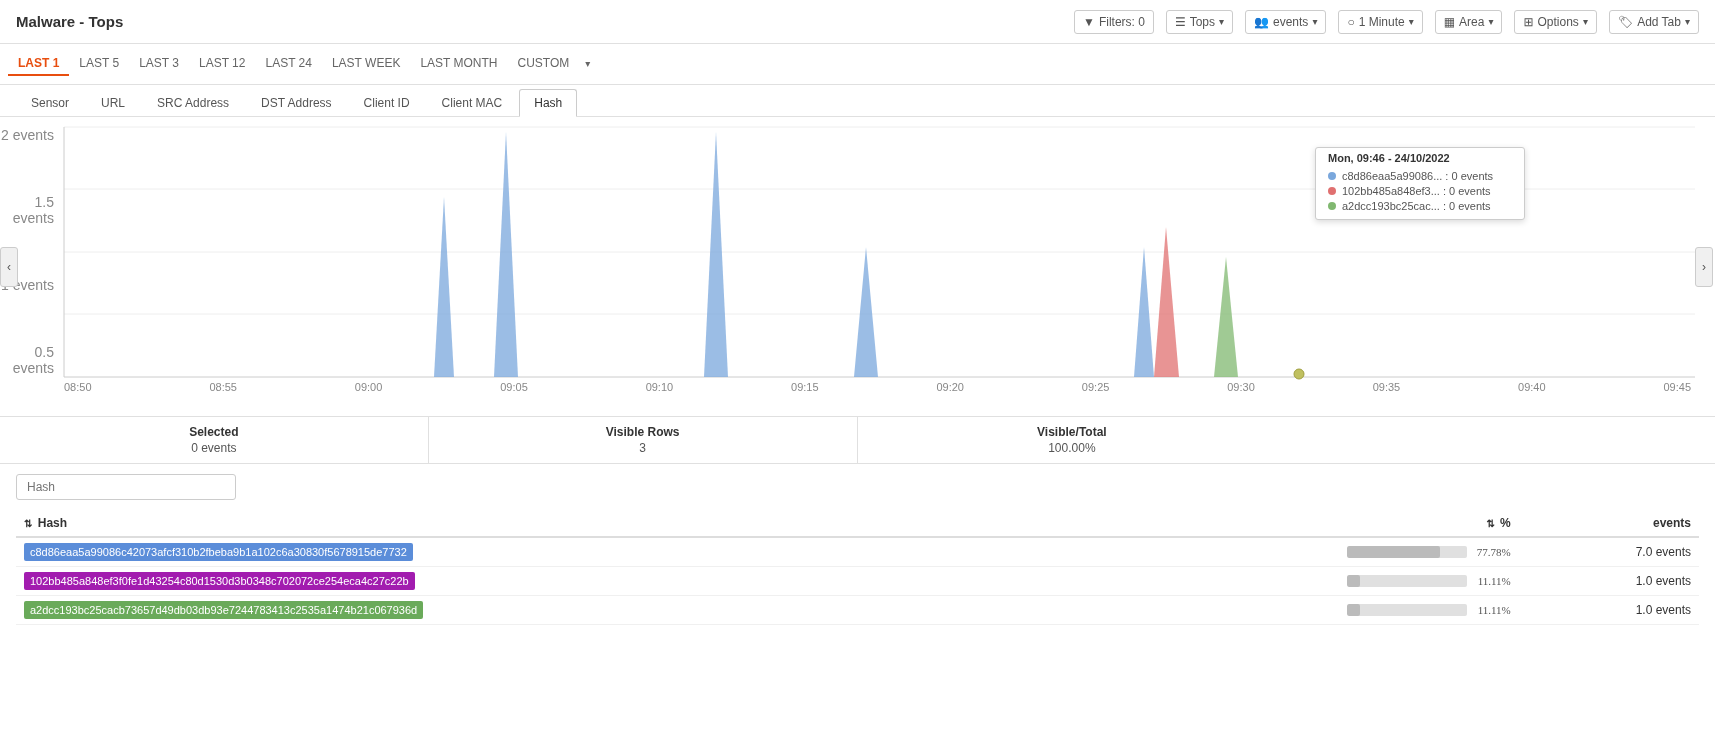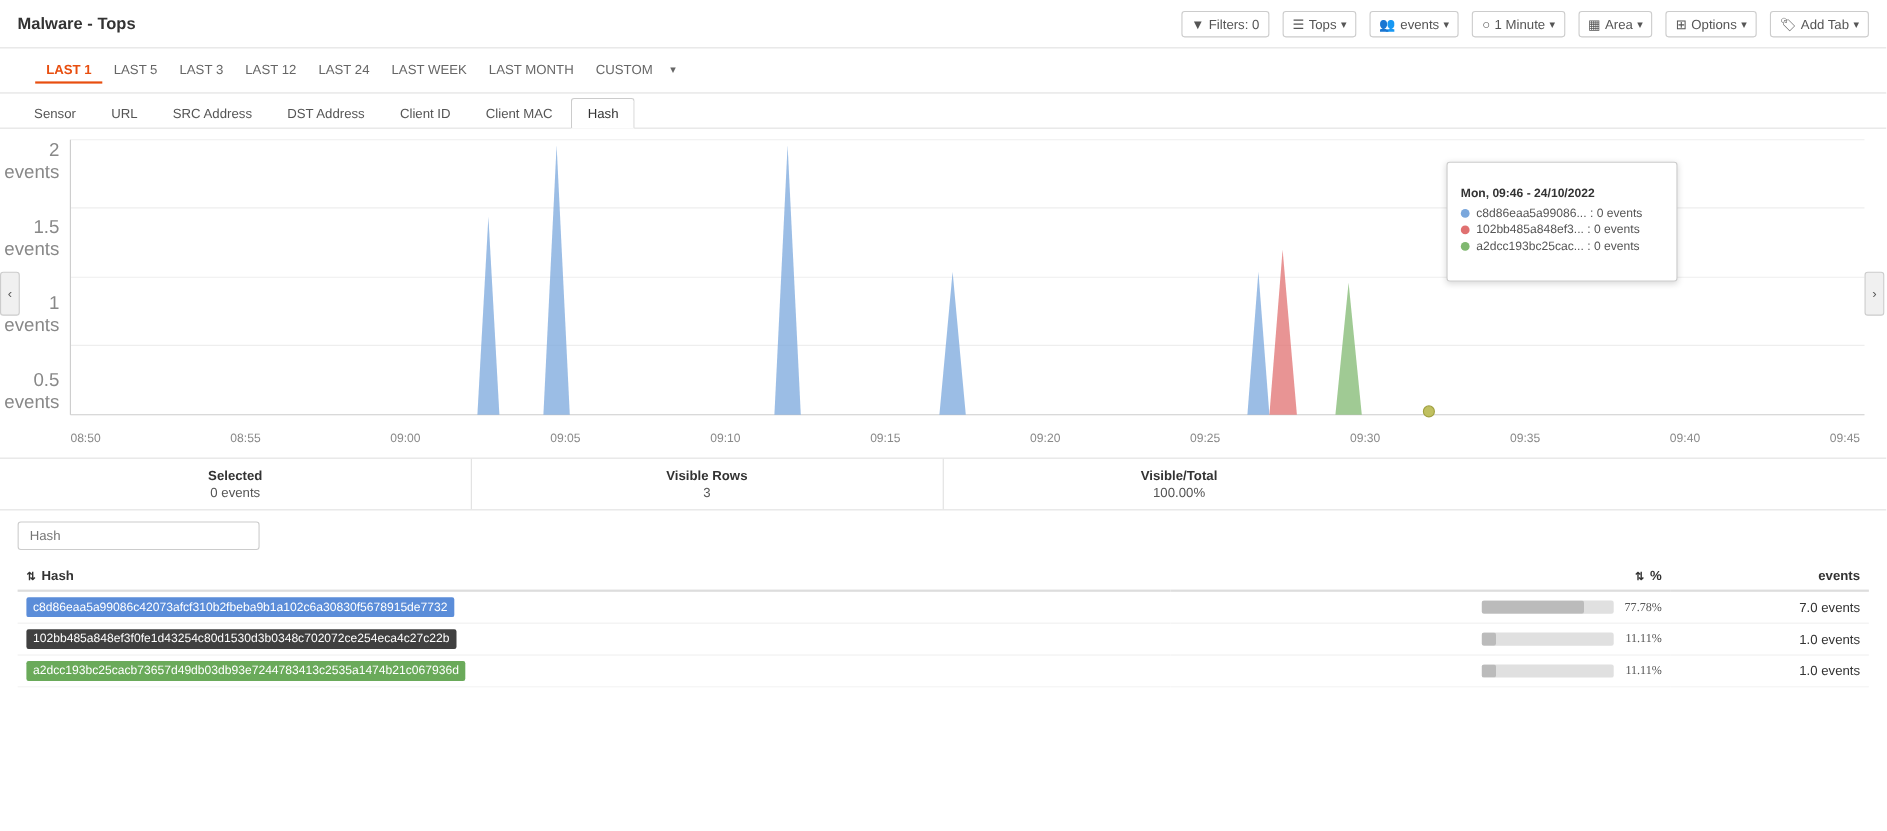--- a/index.html
+++ b/index.html
@@ -6,44 +6,44 @@
     body { font-family: -apple-system, BlinkMacSystemFont, 'Segoe UI', Arial, sans-serif; font-size: 13px; color: #333; background: #fff; }
     
     
     .header { display: flex; align-items: center; justify-content: space-between; padding: 0 16px; height: 44px; border-bottom: 1px solid #e0e0e0; background: #fff; }
     .header-title { font-size: 15px; font-weight: 600; color: #333; }
     .header-controls { display: flex; align-items: center; gap: 12px; }
     .header-btn { display: flex; align-items: center; gap: 4px; font-size: 12px; color: #555; cursor: pointer; padding: 4px 8px; border: 1px solid #ccc; border-radius: 3px; background: #fff; }
     .header-btn .chevron { font-size: 10px; }
 
     
-    .time-tabs { display: flex; align-items: center; gap: 0; padding: 8px 32px; border-bottom: 1px solid #e0e0e0; }
+    .time-tabs { display: flex; align-items: center; gap: 0; padding: 8px 8px; border-bottom: 1px solid #e0e0e0; }
     .time-tab { padding: 4px 10px; font-size: 12px; color: #666; cursor: pointer; text-decoration: none; border-bottom: 2px solid transparent; }
     .time-tab.active { color: #e84e0f; border-bottom: 2px solid #e84e0f; font-weight: 600; }
     .time-tab.custom { display: flex; align-items: center; gap: 16px; }
 
     
     .sub-tabs { display: flex; align-items: flex-end; gap: 0; padding: 4px 16px 0; border-bottom: 1px solid #e0e0e0; }
     .sub-tab { padding: 6px 14px; font-size: 12px; color: #555; cursor: pointer; border: 1px solid transparent; border-bottom: none; margin-right: 2px; border-radius: 3px 3px 0 0; }
     .sub-tab.active { background: #fff; border-color: #ccc; border-bottom: 1px solid #fff; color: #333; font-weight: 500; margin-bottom: -1px; z-index: 1; position: relative; }
 
     
     .chart-container { position: relative; padding: 10px 0 0 60px; height: 300px; border-bottom: 1px solid #e0e0e0; }
     .chart-y-labels { position: absolute; left: 0; top: 0; bottom: 40px; width: 58px; display: flex; flex-direction: column; justify-content: space-between; padding: 10px 4px 0 0; }
-    .y-label { font-size: 17px; color: #888; text-align: right; }
+    .y-label { font-size: 14px; color: #888; text-align: right; }
     .x-labels { display: flex; justify-content: space-between; padding: 4px 0 0 0; font-size: 11px; color: #888; width: calc(100%); }
-    .x-label { text-align: center; margin-top: 12px; }
+    .x-label { text-align: center; }
 
     
     .nav-arrow { position: absolute; top: 50%; transform: translateY(-50%); background: #f0f0f0; border: 1px solid #ccc; border-radius: 3px; cursor: pointer; width: 18px; height: 40px; display: flex; align-items: center; justify-content: center; font-size: 12px; color: #555; z-index: 10; }
     .nav-arrow.left { left: 0; }
     .nav-arrow.right { right: 2px; }
 
     
-    .tooltip { position: absolute; right: 170px; top: 20px; background: #fff; border: 1px solid #ccc; border-radius: 3px; padding: 22px 12px; font-size: 11px; box-shadow: 0 2px 6px rgba(0,0,0,0.15); z-index: 20; min-width: 210px; }
+    .tooltip { position: absolute; right: 170px; top: 20px; background: #fff; border: 1px solid #ccc; border-radius: 3px; padding: 4px 12px; font-size: 11px; box-shadow: 0 2px 6px rgba(0,0,0,0.15); z-index: 20; min-width: 210px; }
     .tooltip-title { font-weight: 600; margin-bottom: 6px; color: #333; }
     .tooltip-item { display: flex; align-items: center; gap: 6px; margin-bottom: 3px; text-align: right; }
     .tooltip-dot { width: 8px; height: 8px; border-radius: 50%; flex-shrink: 0; }
     .tooltip-text { color: #555; }
 
     
     .stats-bar { display: grid; grid-template-columns: 1fr 1fr 1fr 1fr; border-bottom: 1px solid #e0e0e0; }
     .stat-cell { padding: 8px 16px; text-align: center; border-right: 1px solid #e0e0e0; }
     .stat-cell:last-child { border-right: none; }
     .stat-label { font-size: 12px; font-weight: 600; color: #333; margin-bottom: 2px; }
@@ -54,21 +54,21 @@
     .search-input { padding: 5px 10px; border: 1px solid #ccc; border-radius: 3px; font-size: 12px; width: 220px; color: #999; }
 
     
     .table-container { padding: 0 16px; }
     .data-table { width: 100%; border-collapse: collapse; }
     .data-table th { font-size: 12px; font-weight: 600; color: #333; padding: 6px 8px; border-bottom: 2px solid #ddd; text-align: left; cursor: pointer; white-space: nowrap; }
     .data-table th.right { text-align: right; }
     .data-table td { font-size: 12px; padding: 5px 8px; border-bottom: 1px solid #f0f0f0; }
     .data-table td.right { text-align: right; }
     .hash-cell-blue { background: #5b8dd9; color: #fff; padding: 3px 6px; border-radius: 2px; font-size: 11px; display: inline-block; }
-    .hash-cell-red { background: #404040; color: #fff; padding: 3px 6px; border-radius: 2px; font-size: 11px; display: inline-block; }
+    .hash-cell-red { background: #a21caf; color: #fff; padding: 3px 6px; border-radius: 2px; font-size: 11px; display: inline-block; }
     .hash-cell-green { background: #6aaa5a; color: #fff; padding: 3px 6px; border-radius: 2px; font-size: 11px; display: inline-block; }
     .progress-bar-wrap { display: flex; align-items: flex-start; gap: 6px; justify-content: flex-end; font-family: Liberation Serif, serif; }
     .progress-bar-bg { background: #e0e0e0; border-radius: 2px; height: 12px; width: 120px; overflow: hidden; }
     .progress-bar-fill { background: #bbb; height: 100%; border-radius: 2px; }
     .percent-label { font-size: 11px; color: #555; min-width: 38px; text-align: right; }
     .sort-icon { font-size: 10px; margin-right: 2px; }
   </style>
 </head>
 <body>
 

